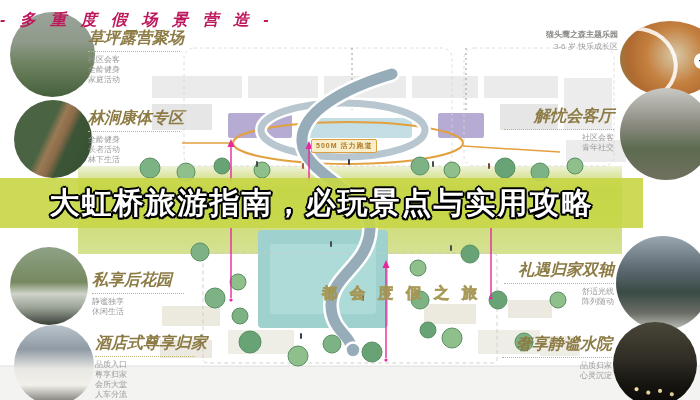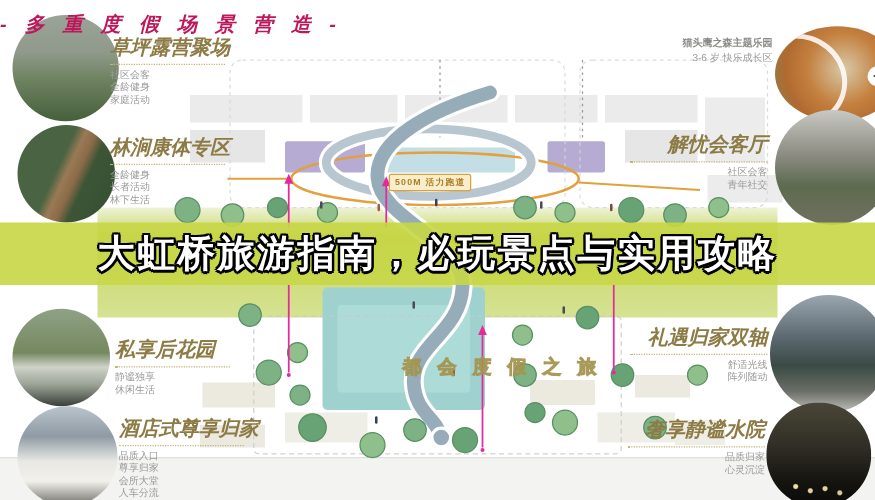--- a/index.html
+++ b/index.html
@@ -17,21 +17,21 @@
 
   
   .journey{position:absolute;top:284px;left:210px;width:280px;text-align:right;
            font-size:15px;font-weight:800;letter-spacing:13px;color:#b9ac6d;
            -webkit-text-stroke:0.8px #a39552;opacity:.95;z-index:2;}
   .loop-label{position:absolute;top:139px;left:311px;background:#f8eecb;
               border:1px solid #df9f3f;color:#b07a20;font-size:7px;font-weight:700;
               padding:1px 4px;border-radius:2px;letter-spacing:1px;z-index:2;}
 
   
-  .banner{position:absolute;left:0;top:178px;width:700px;height:50px;
+  .banner{position:absolute;left:0;top:178px;width:643px;height:50px;
           background:rgba(198,214,70,.9);display:flex;align-items:center;
           justify-content:center;z-index:6;}
   .banner span{font-size:30px;font-weight:900;color:#fff;letter-spacing:2px;
           text-shadow:2px 0 0 #000,-2px 0 0 #000,0 2px 0 #000,0 -2px 0 #000,
                       1.5px 1.5px 0 #000,-1.5px 1.5px 0 #000,
                       1.5px -1.5px 0 #000,-1.5px -1.5px 0 #000;}
 
   
   .ph{position:absolute;border-radius:50%;overflow:hidden;z-index:3;}
   .ph-l1{left:10px;top:12px;width:85px;height:85px;

